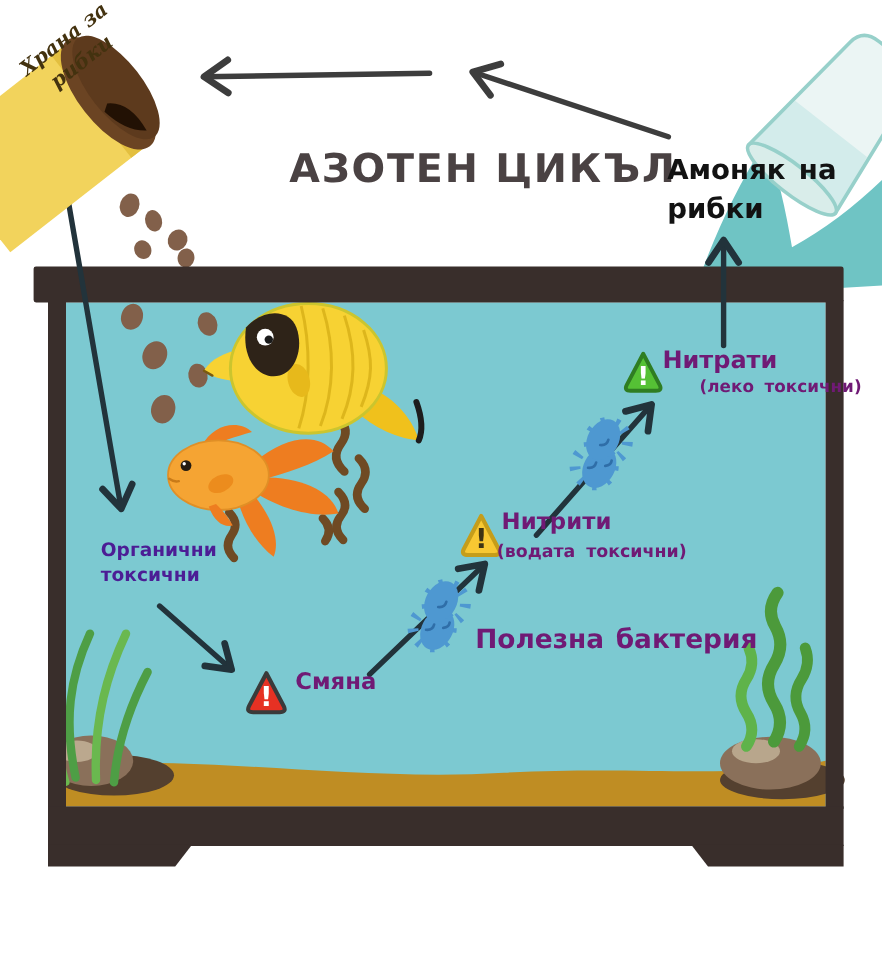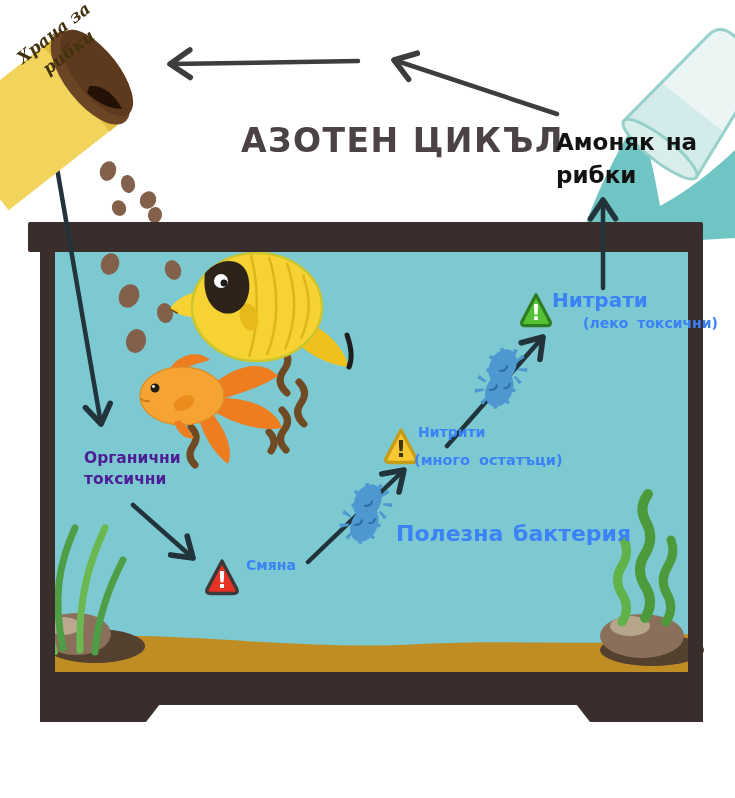--- a/index.html
+++ b/index.html
@@ -1,34 +1,34 @@
 <!DOCTYPE html>
 <html><head>
 <meta charset="utf-8">
 <style>
   html,body{margin:0;padding:0;background:#ffffff;}
   #stage{
     position:relative;width:735px;height:798px;background:#ffffff;overflow:hidden;
     font-family:"DejaVu Sans","Liberation Sans",sans-serif;
   }
   #scene{position:absolute;left:0;top:0;}
-  .txt{position:absolute;white-space:nowrap;color:#3b82f6;}
+  .txt{position:absolute;white-space:nowrap;color:#701a75;}
   .title{
     left:241px;top:121px;font-size:33px;font-weight:800;letter-spacing:1.5px;
     color:#4a4243;
   }
   .foodlabel{
     left:2px;top:58px;width:112px;transform:rotate(-38deg);transform-origin:0 0;
     font-family:"DejaVu Serif","Liberation Serif",serif;font-style:italic;
     font-size:17px;font-weight:600;color:#43320f;line-height:24px;white-space:normal;
     text-align:center;
   }
   .waterchange{left:556px;top:126px;font-size:23px;font-weight:800;line-height:33px;color:#121212;word-spacing:3px;}
   .organic{left:84px;top:448px;font-size:15.5px;font-weight:700;line-height:21px;color:#4c1d95;}
-  .stage-name{font-size:14px;font-weight:800;word-spacing:2px;}
+  .stage-name{font-size:19px;font-weight:800;word-spacing:2px;}
   .stage-sub{font-size:14.5px;font-weight:700;word-spacing:4px;}
   .ammonia-name{left:246px;top:557px;}
   .ammonia-sub{left:240px;top:584px;}
   .nitrite-name{left:418px;top:424px;}
   .nitrite-sub{left:414px;top:452px;}
   .nitrate-name{left:552px;top:288px;font-size:20px;}
   .nitrate-sub{left:549px;top:315px;font-size:14px;margin-left:34px;}
   .bacteria-label{left:396px;top:521px;font-size:22px;font-weight:800;word-spacing:2px;}
 </style>
 </head>
@@ -202,20 +202,20 @@
   </div>
 
   <div class="txt organic">
     <div>Органични</div>
     <div>токсични</div>
   </div>
 
   <div class="txt stage-name ammonia-name">Смяна</div>
 
   <div class="txt stage-name nitrite-name">Нитрити</div>
-  <div class="txt stage-sub nitrite-sub">(много остатъци)</div>
+  <div class="txt stage-sub nitrite-sub">(водата токсични)</div>
 
   <div class="txt stage-name nitrate-name">Нитрати</div>
   <div class="txt stage-sub nitrate-sub">(леко токсични)</div>
 
   <div class="txt bacteria-label">Полезна бактерия</div>
 
 </div>
 
 </body></html>

